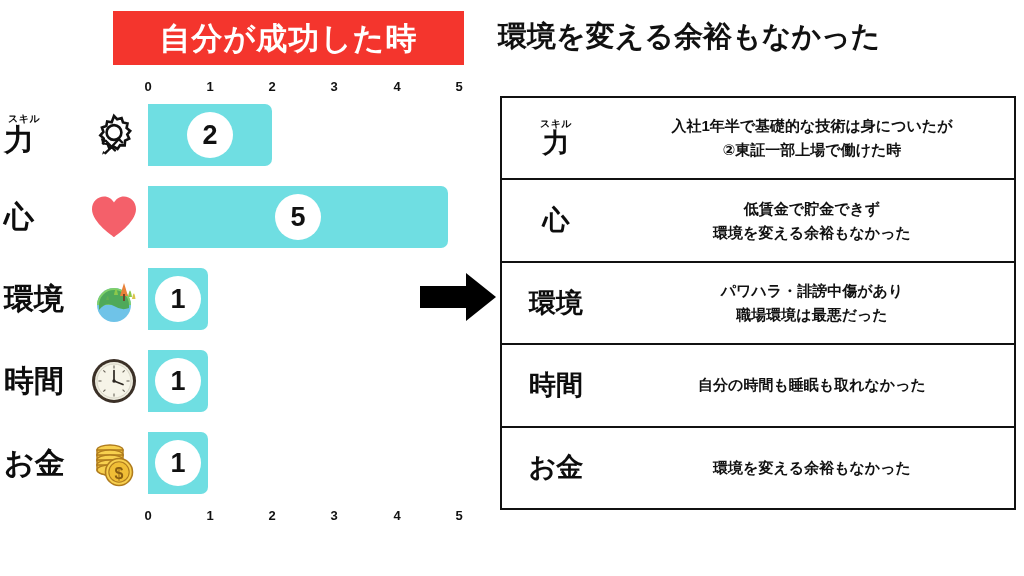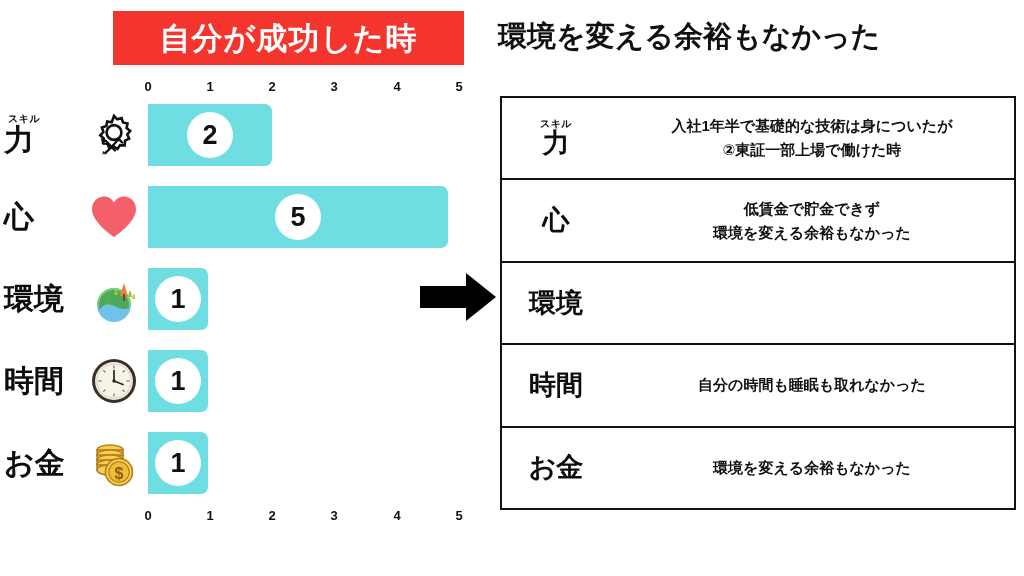--- a/index.html
+++ b/index.html
@@ -372,20 +372,24 @@
         <span class="line">低賃金で貯金できず</span>
         <span class="line">環境を変える余裕もなかった</span>
       </div>
     </div>
 
     <div class="table-row">
       <div class="cell-label">
         <span class="row-ruby"></span>
         <span class="row-kanji">環境</span>
       </div>
+      <div class="cell-text">
+        <span class="line">パワハラ・誹謗中傷があり</span>
+        <span class="line">職場環境は最悪だった</span>
+      </div>
     </div>
 
     <div class="table-row">
       <div class="cell-label">
         <span class="row-ruby"></span>
         <span class="row-kanji">時間</span>
       </div>
       <div class="cell-text">
         <span class="line">自分の時間も睡眠も取れなかった</span>
       </div>

